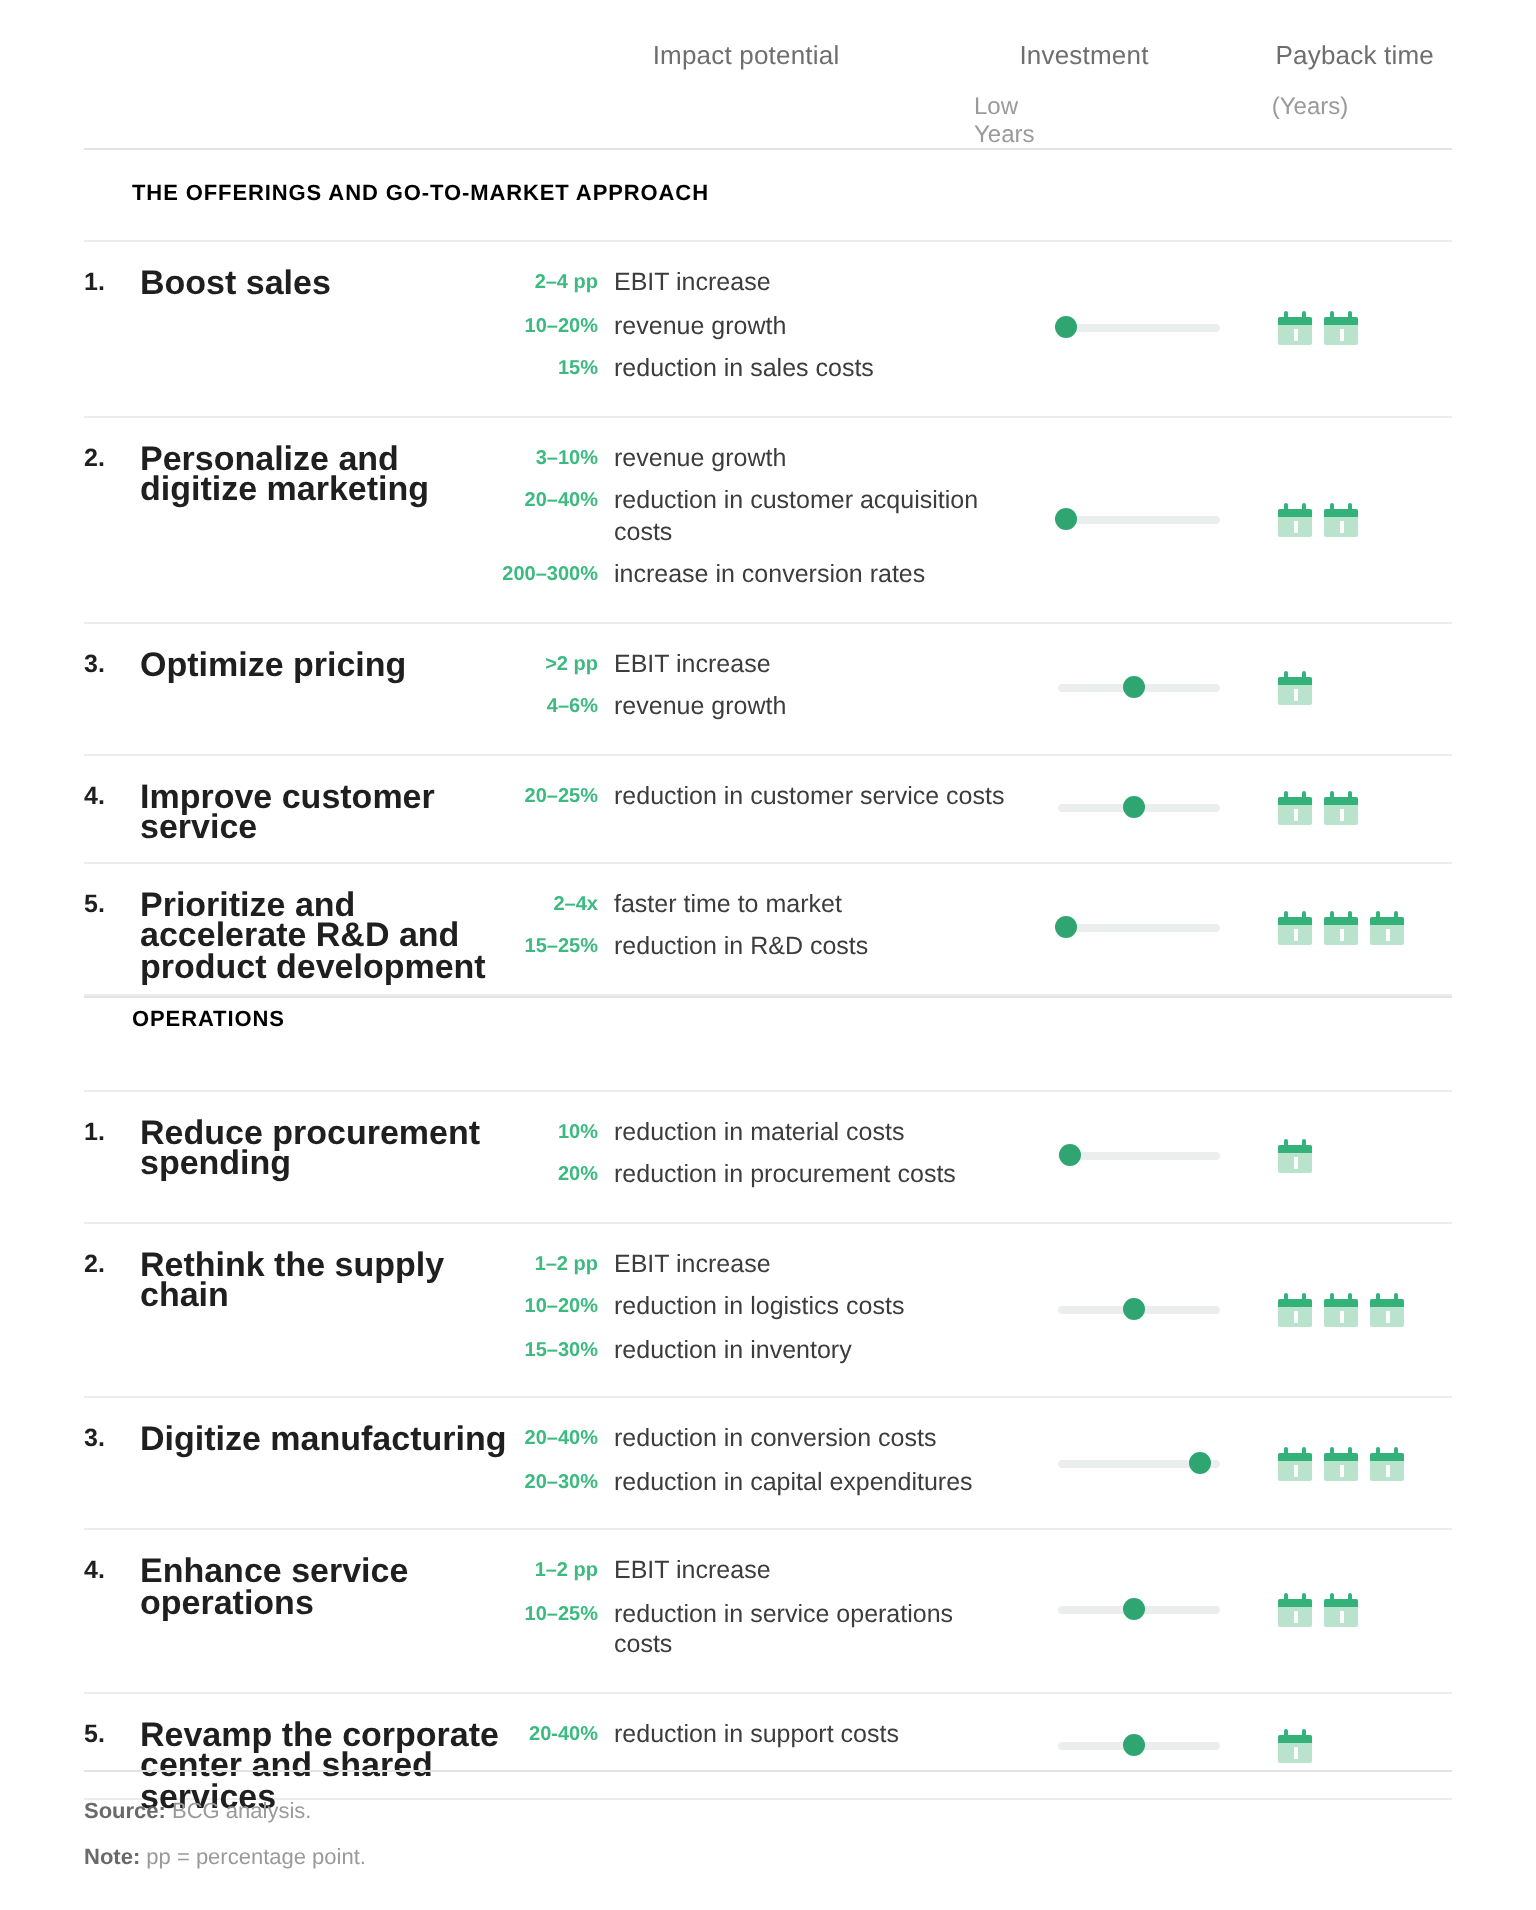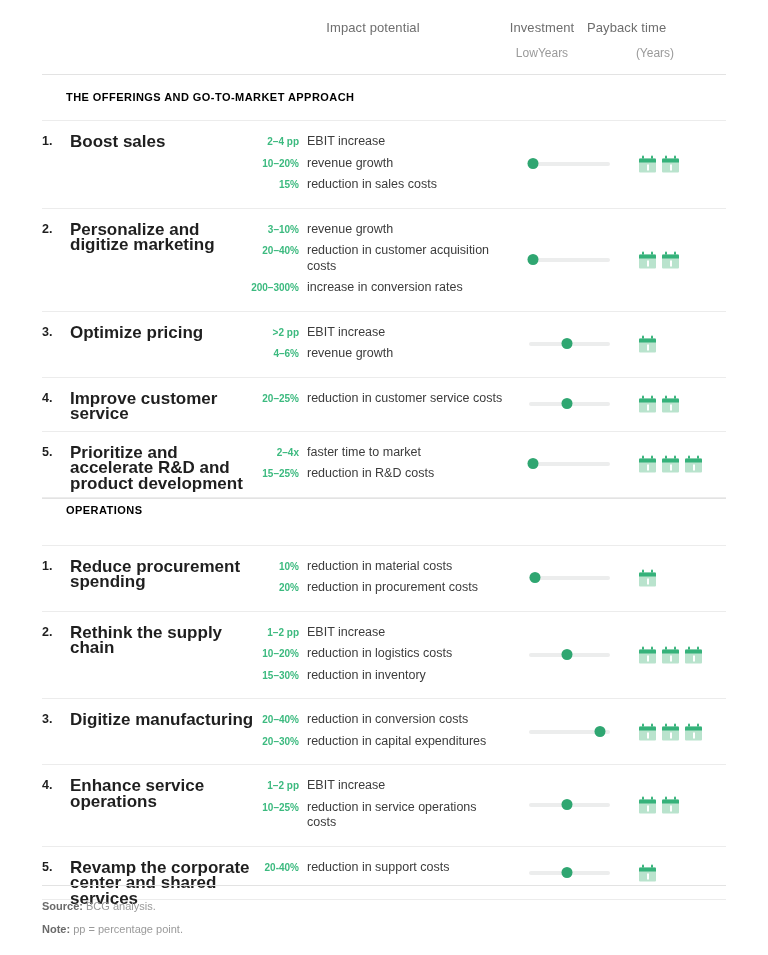--- a/index.html
+++ b/index.html
@@ -17,37 +17,38 @@
     height: 955px;
     padding: 0 42px;
     overflow: hidden;
   }
 
   
   
 
   .col-impact   { position: absolute; left: 273px; top: 20px; width: 200px; text-align: center; }
   .col-invest   { position: absolute; left: 487px; top: 20px; width: 110px; text-align: center; }
-  .col-payback  { position: absolute; left: 587px; top: 20px; width: 130px; text-align: left; }
+  .col-payback  { position: absolute; left: 587px; top: 20px; width: 130px; text-align: right; }
 
   .hdr-main {
     font-size: 13px;
     color: #6e6e6e;
     letter-spacing: .1px;
     white-space: nowrap;
   }
   .invest-sub {
     position: absolute;
     left: 487px;
     top: 46px;
     width: 110px;
     display: flex;
-    justify-content: center;
+    justify-content: space-between;
     font-size: 12px;
     color: #9a9a9a;
+    flex-direction: column;
   }
   .payback-sub {
     position: absolute;
     left: 590px;
     top: 46px;
     width: 130px;
     text-align: center;
     font-size: 12px;
     color: #9a9a9a;
   }

